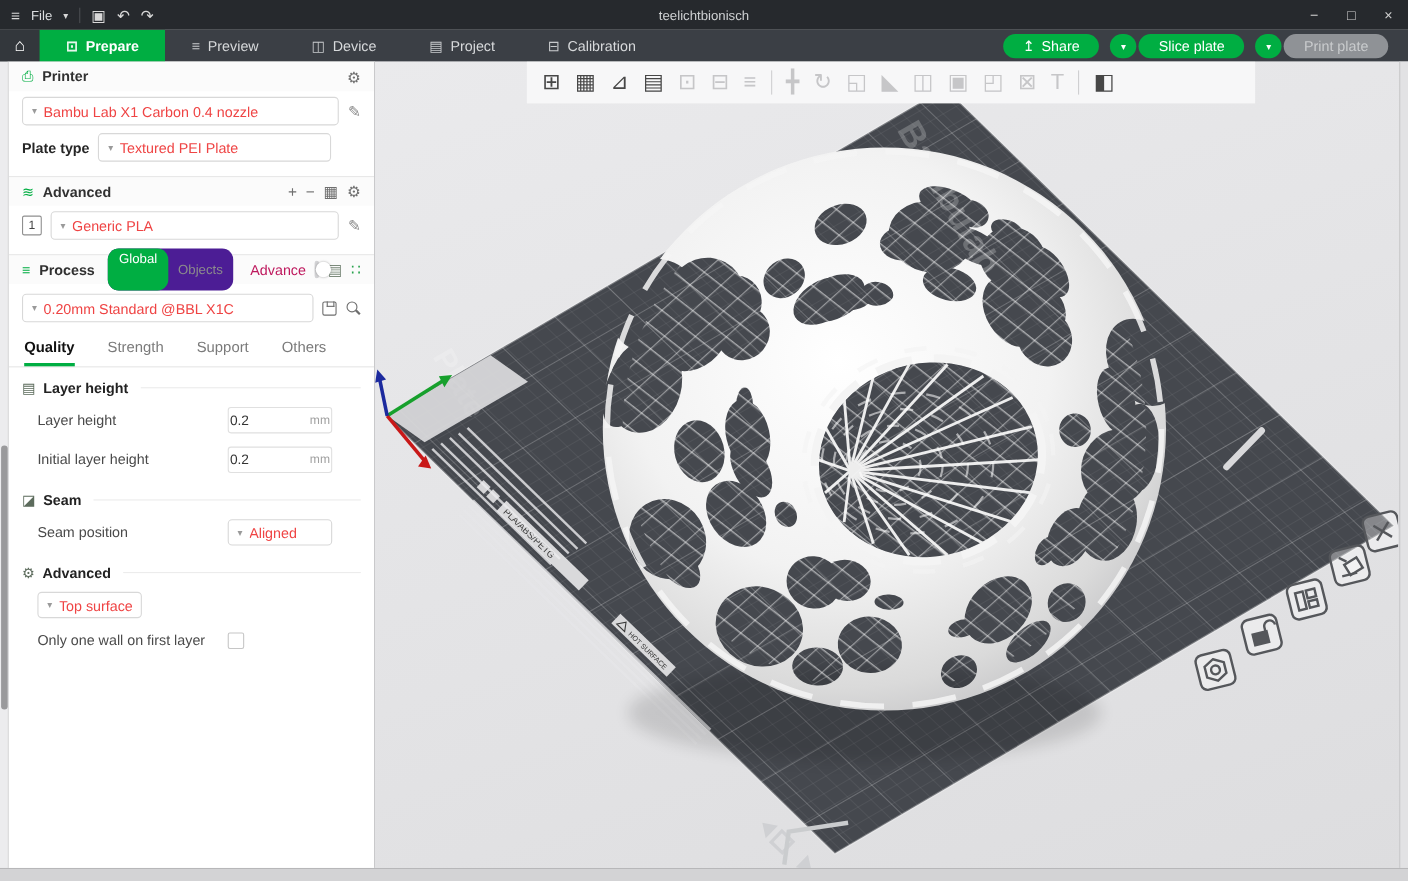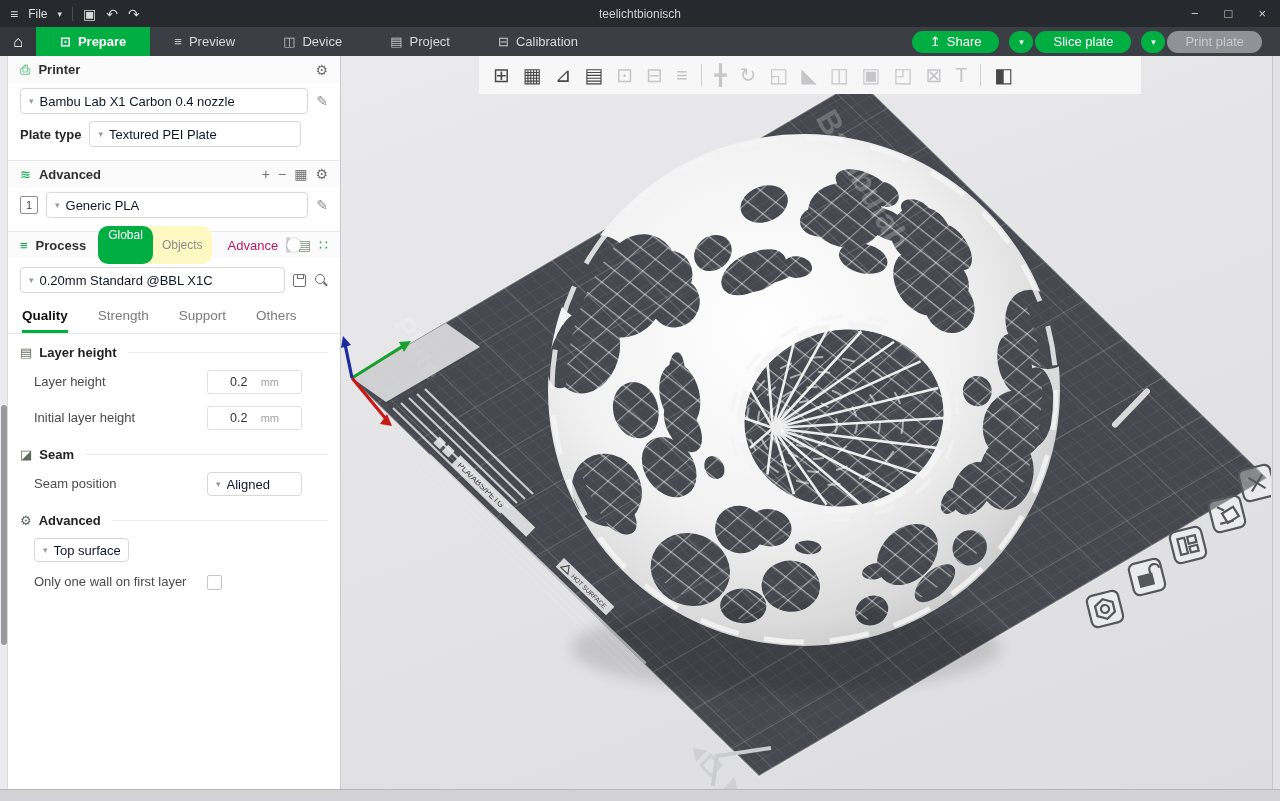--- a/index.html
+++ b/index.html
@@ -42,26 +42,26 @@
     border-top:1px solid #e8e8e8; background:#fbfbfb; }
   .sec-head:first-child { border-top:none; }
   .sec-head .shicon { color:#00ae42; font-size:13px; }
   .sec-head .shlabel { font-weight:bold; color:#303030; }
   .sec-head .spacer { flex:1; }
   .hicon { color:#6f6f6f; font-size:14px; cursor:pointer; }
   .row { display:flex; align-items:center; gap:8px; padding:5px 12px; }
   .combo { flex:1; height:26px; border:1px solid #d8d8d8; border-radius:4px; background:#fff;
     display:flex; align-items:center; gap:6px; padding:0 8px; cursor:pointer; }
   .combo .cchev { color:#9a9a9a; font-size:9px; }
-  .combo .ctext { color:#0f172a; font-size:13px; white-space:nowrap; overflow:hidden; }
+  .combo .ctext { color:#ef4444; font-size:13px; white-space:nowrap; overflow:hidden; }
   .editbtn { color:#8a8a8a; font-size:14px; cursor:pointer; }
   .lbl-strong { font-weight:bold; color:#262626; }
   .numbox { width:18px; height:18px; border:1px solid #8f8f8f; border-radius:2px; font-size:11px;
     display:flex; align-items:center; justify-content:center; color:#444; }
-  .pillswitch { display:flex; background:#fef9c3; border-radius:10px; cursor:pointer;text-align:right; }
+  .pillswitch { display:flex; background:#4c1d95; border-radius:10px; cursor:pointer;text-align:right; }
   .pillswitch .on { background:#00ae42; color:#fff; border-radius:10px; padding:2px 10px; font-size:12px; }
   .pillswitch .off { color:#8c8c8c; padding:12px 9px; font-size:12px; }
   .advlabel { font-size:13px; color:#be185d; }
   .switch { width:30px; height:16px; border-radius:8px; background:#d3d3d5; position:relative; cursor:pointer; }
   .switch::after { content:""; position:absolute; width:14px; height:14px; border-radius:50%;
     background:#fff; top:1px; left:1px; box-shadow:0 0 2px rgba(0,0,0,.35); }
   .micon { font-size:14px; color:#7c8b7c; cursor:pointer; }
   .micon.green { color:#27a24c; }
 
   .disk { width:13px; height:13px; border:1.5px solid #6e6e6e; border-radius:2px; position:relative; cursor:pointer; }
@@ -76,21 +76,21 @@
   .ptab { padding-bottom:7px; color:#7a7a7a; font-size:13.5px; cursor:pointer; }
   .ptab.active { color:#111; font-weight:bold; border-bottom:3px solid #00ae42; }
 
   .psec { display:flex; align-items:center; gap:7px; padding:11px 12px 4px 12px; }
   .psec .picon { color:#5c6b5c; font-size:13px; }
   .psec .ptitle { font-weight:bold; color:#222; font-size:13px; white-space:nowrap; }
   .psec .pline { flex:1; height:1px; background:#ececec; margin-left:4px; }
   .prow { display:flex; align-items:center; padding:6px 38px 6px 26px; }
   .prow .plabel { flex:1; color:#4a4a4a; font-size:13px; line-height:1.25; padding-right:8px; }
   .valbox { width:95px; height:24px; border:1px solid #e0e0e0; border-radius:3px;
-    display:flex; align-items:center; padding:0 22px; background:#fff; }
+    display:flex; align-items:center; padding:0 1px; background:#fff; }
   .valbox .vtext { flex:1; font-size:12.5px; color:#333; }
   .valbox .vunit { font-size:11px; color:#a0a0a0; }
   .combo.small { flex:none; width:95px; height:24px; }
   .checkbox { width:15px; height:15px; border:1px solid #c6c6c6; border-radius:2px; background:#fff; cursor:pointer; }
 
   
   .viewport { position:relative; flex:1; background:linear-gradient(160deg,#eaeaec 0%,#e3e3e5 55%,#dddddf 100%); overflow:hidden; }
   .vsvg { position:absolute; left:0; top:0; }
   .vtoolbar { position:absolute; left:138px; top:0; width:662px; height:38px; background:#f7f7f8;
     display:flex; align-items:center; gap:13px; padding:0 14px; }

